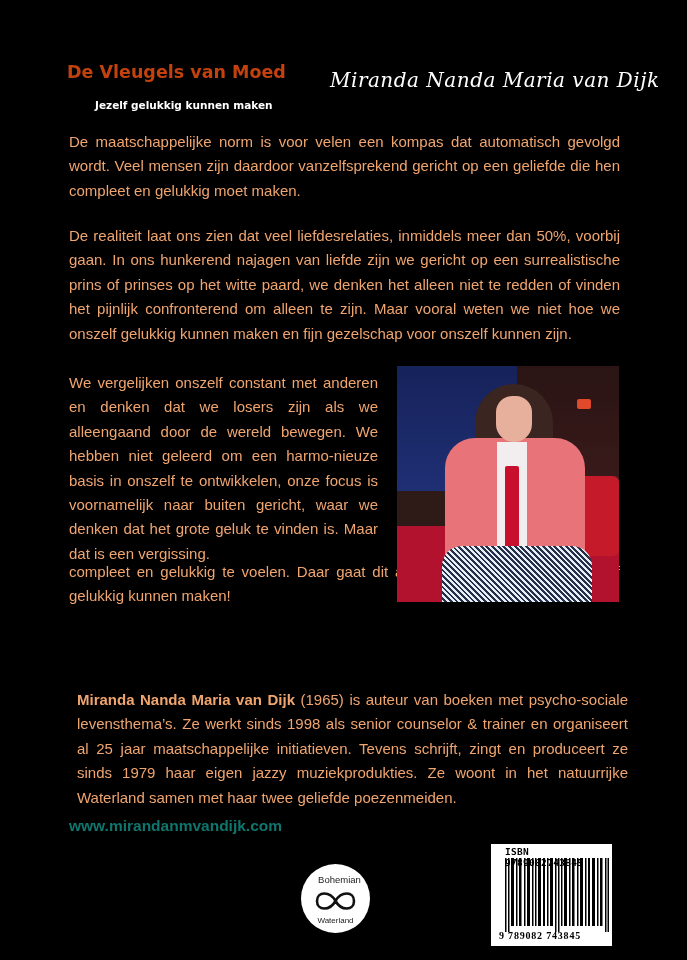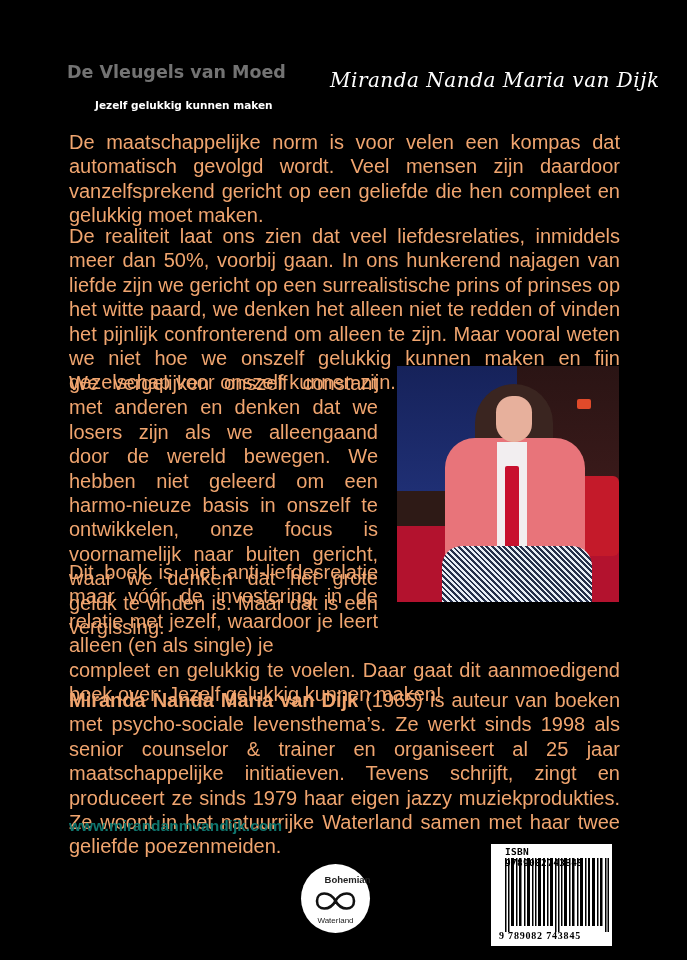--- a/index.html
+++ b/index.html
@@ -4,42 +4,42 @@
 <style>
   html, body { margin: 0; padding: 0; }
   body {
     width: 687px; height: 960px; background: #000;
     position: relative; overflow: hidden;
     font-family: "Liberation Sans", sans-serif;
   }
   .series-title {
     position: absolute; left: 67px; top: 62px;
     font-family: "DejaVu Sans", sans-serif; font-weight: bold;
-    color: #737373; font-size: 17.5px; letter-spacing: 0px;
+    color: #c2410c; font-size: 17.5px; letter-spacing: 0px;
   }
   .series-sub {
     position: absolute; left: 95px; top: 87px;
     font-family: "DejaVu Sans", sans-serif; font-weight: bold;
     color: #fff; font-size: 10.5px; margin-top: 12px;
   }
   .author-title {
     position: absolute; left: 330px; top: 68px;
     font-family: "DejaVu Serif", serif; font-style: italic;
     color: #fff; font-size: 20px; letter-spacing: 0.5px;
   }
   .para {
     position: absolute; left: 69px; color: #f0a56f;
-    font-size: 20px; line-height: 24.4px; text-align: justify;
+    font-size: 15px; line-height: 24.4px; text-align: justify;
     margin: 0;
   }
   .p1 { top: 130px; width: 551px; }
   .p2 { top: 224px; width: 551px; }
   .p3 { top: 371px; width: 309px; }
   .p4 { top: 560px; width: 551px; }
-  .p5 { top: 688px; width: 551px; }
+  .p5 { top: 688px; width: 551px; margin-left: 8px; }
   .p4 .narrow { display: block; width: 309px; }
   .p5 b { font-weight: bold; }
   .website {
     position: absolute; left: 69px; top: 817px;
     color: #0f766e; font-size: 15.5px; font-weight: bold;
   }
   .photo {
     position: absolute; left: 397px; top: 366px;
     width: 222px; height: 236px; overflow: hidden;
     background: #1e2d6b;
@@ -54,21 +54,21 @@
   .photo .face { position: absolute; left: 99px; top: 30px; width: 36px; height: 46px; background: #e7b09c; border-radius: 18px 18px 20px 20px; }
   .photo .jacket { position: absolute; left: 48px; top: 72px; width: 140px; height: 150px; background: #e8747a; border-radius: 30px 30px 10px 10px; }
   .photo .shirt { position: absolute; left: 100px; top: 76px; width: 30px; height: 120px; background: #f2eef0; }
   .photo .tie { position: absolute; left: 108px; top: 100px; width: 14px; height: 100px; background: #c8102e; border-radius: 2px 2px 6px 6px; }
   .photo .pants { position: absolute; left: 45px; top: 180px; width: 150px; height: 56px; background: repeating-linear-gradient(45deg, #e8eef5 0 2px, #25304a 2px 4px); border-radius: 20px 20px 0 0; }
   .logo {
     position: absolute; left: 301px; top: 864px;
     width: 69px; height: 69px; background: #fff; border-radius: 50%;
     text-align: center; color: #222;
   }
-  .logo .l1 { position: absolute; top: 10px; left: 12px; width: 69px; font-size: 9.5px; font-weight: bold; }
+  .logo .l1 { position: absolute; top: 10px; left: 4px; width: 69px; font-size: 9.5px; }
   .logo .l2 { position: absolute; top: 52px; left: 0; width: 69px; font-size: 8px; }
   .logo svg { position: absolute; left: 12px; top: 23px; }
   .barcode {
     position: absolute; left: 491px; top: 844px; width: 121px; height: 102px;
     background: #fff;
   }
   .barcode .isbn-top { position: absolute; left: 14px; top: 2px; font-family: "DejaVu Sans Mono", monospace; font-size: 9.5px; font-weight: bold; color: #000; letter-spacing: 0.3px; }
   .barcode .bars { position: absolute; left: 14px; top: 14px; width: 104px; height: 74px; }
   .barcode .isbn-bottom { position: absolute; left: 8px; top: 86px; font-family: Liberation Serif, serif; font-size: 10px; font-weight: bold; color: #000; letter-spacing: 0.8px; }
 </style>
@@ -77,21 +77,20 @@
 
 <div>
   <div class="series-title">De Vleugels van Moed</div>
   <div class="series-sub">Jezelf gelukkig kunnen maken</div>
   <div class="author-title">Miranda Nanda Maria van Dijk</div>
 
   <p class="para p1">De maatschappelijke norm is voor velen een kompas dat automatisch gevolgd wordt. Veel mensen zijn daardoor vanzelfsprekend gericht op een geliefde die hen compleet en gelukkig moet maken.</p>
   <p class="para p2">De realiteit laat ons zien dat veel liefdesrelaties, inmiddels meer dan 50%, voorbij gaan. In ons hunkerend najagen van liefde zijn we gericht op een surrealistische prins of prinses op het witte paard, we denken het alleen niet te redden of vinden het pijnlijk confronterend om alleen te zijn. Maar vooral weten we niet hoe we onszelf gelukkig kunnen maken en fijn gezelschap voor onszelf kunnen zijn.</p>
   <p class="para p3">We vergelijken onszelf constant met anderen en denken dat we losers zijn als we alleengaand door de wereld bewegen. We hebben niet geleerd om een harmo-nieuze basis in onszelf te ontwikkelen, onze focus is voornamelijk naar buiten gericht, waar we denken dat het grote geluk te vinden is. Maar dat is een vergissing.</p>
   <p class="para p4">
-    <span class="narrow">Dit boek is niet anti-liefdesrelatie maar vóór de investering in de relatie met jezelf, waardoor je leert alleen (en als single) je</span>
     <span>compleet en gelukkig te voelen. Daar gaat dit aanmoedigend boek over: Jezelf gelukkig kunnen maken!</span>
   </p>
 
   <div class="photo">
     <div class="wall"></div>
       <div class="room"></div>
       <div class="lamp"></div>
     <div class="floor"></div>
       <div class="sofa"></div>
       <div class="pillow"></div>

